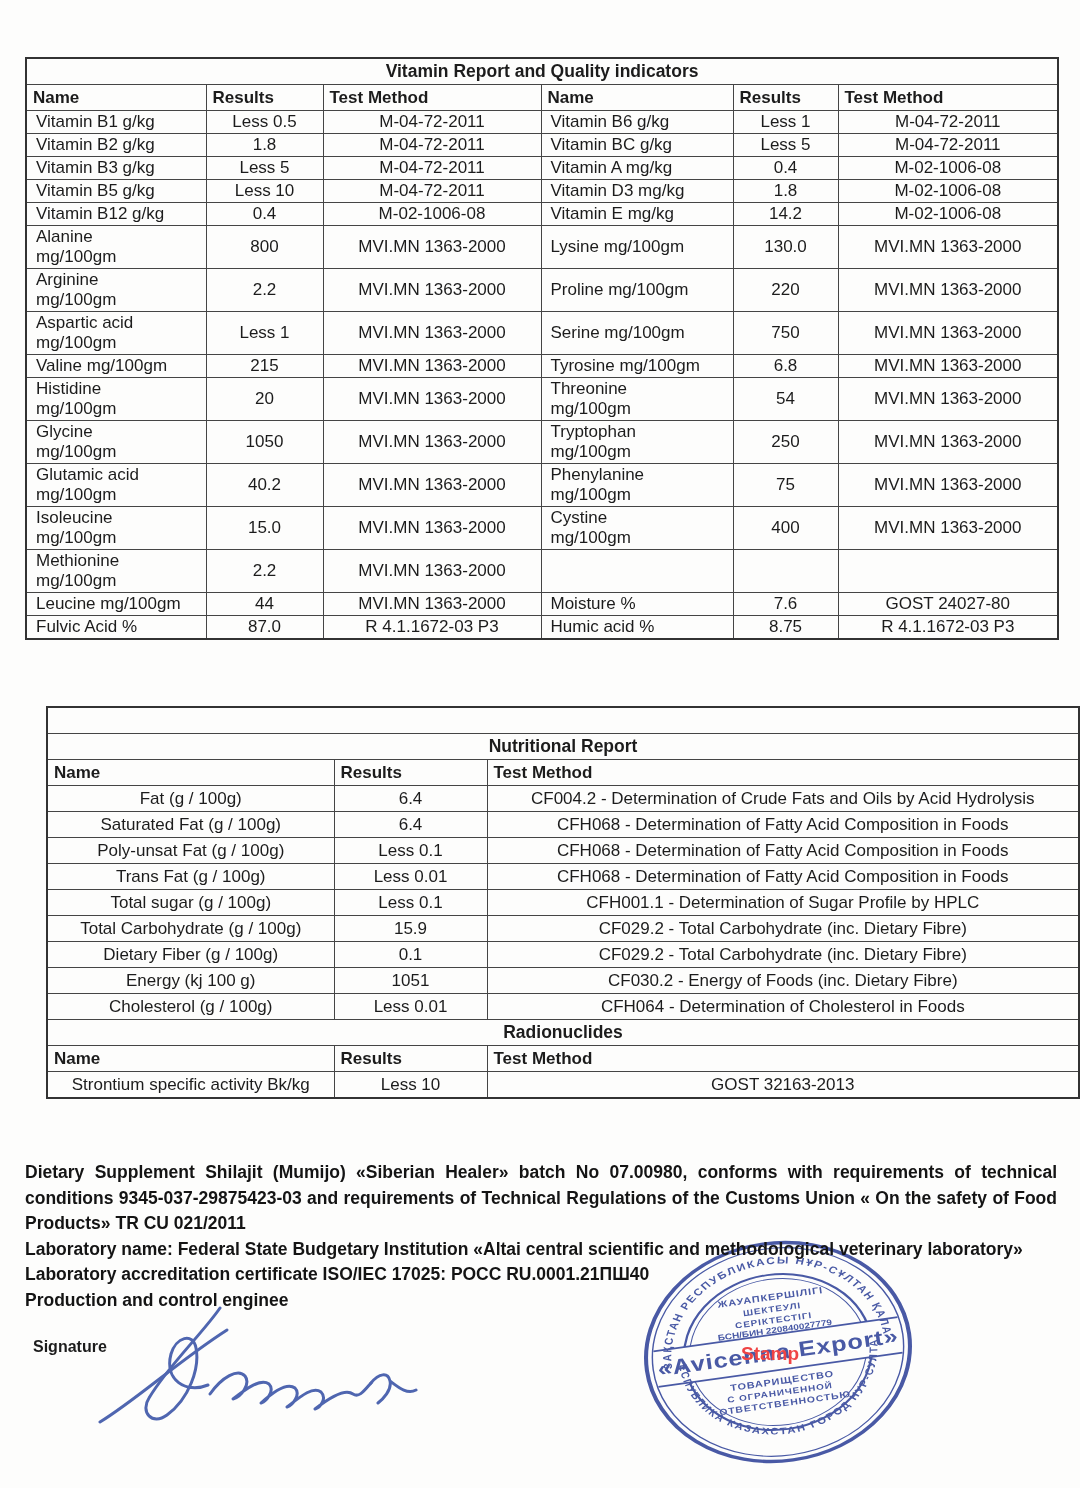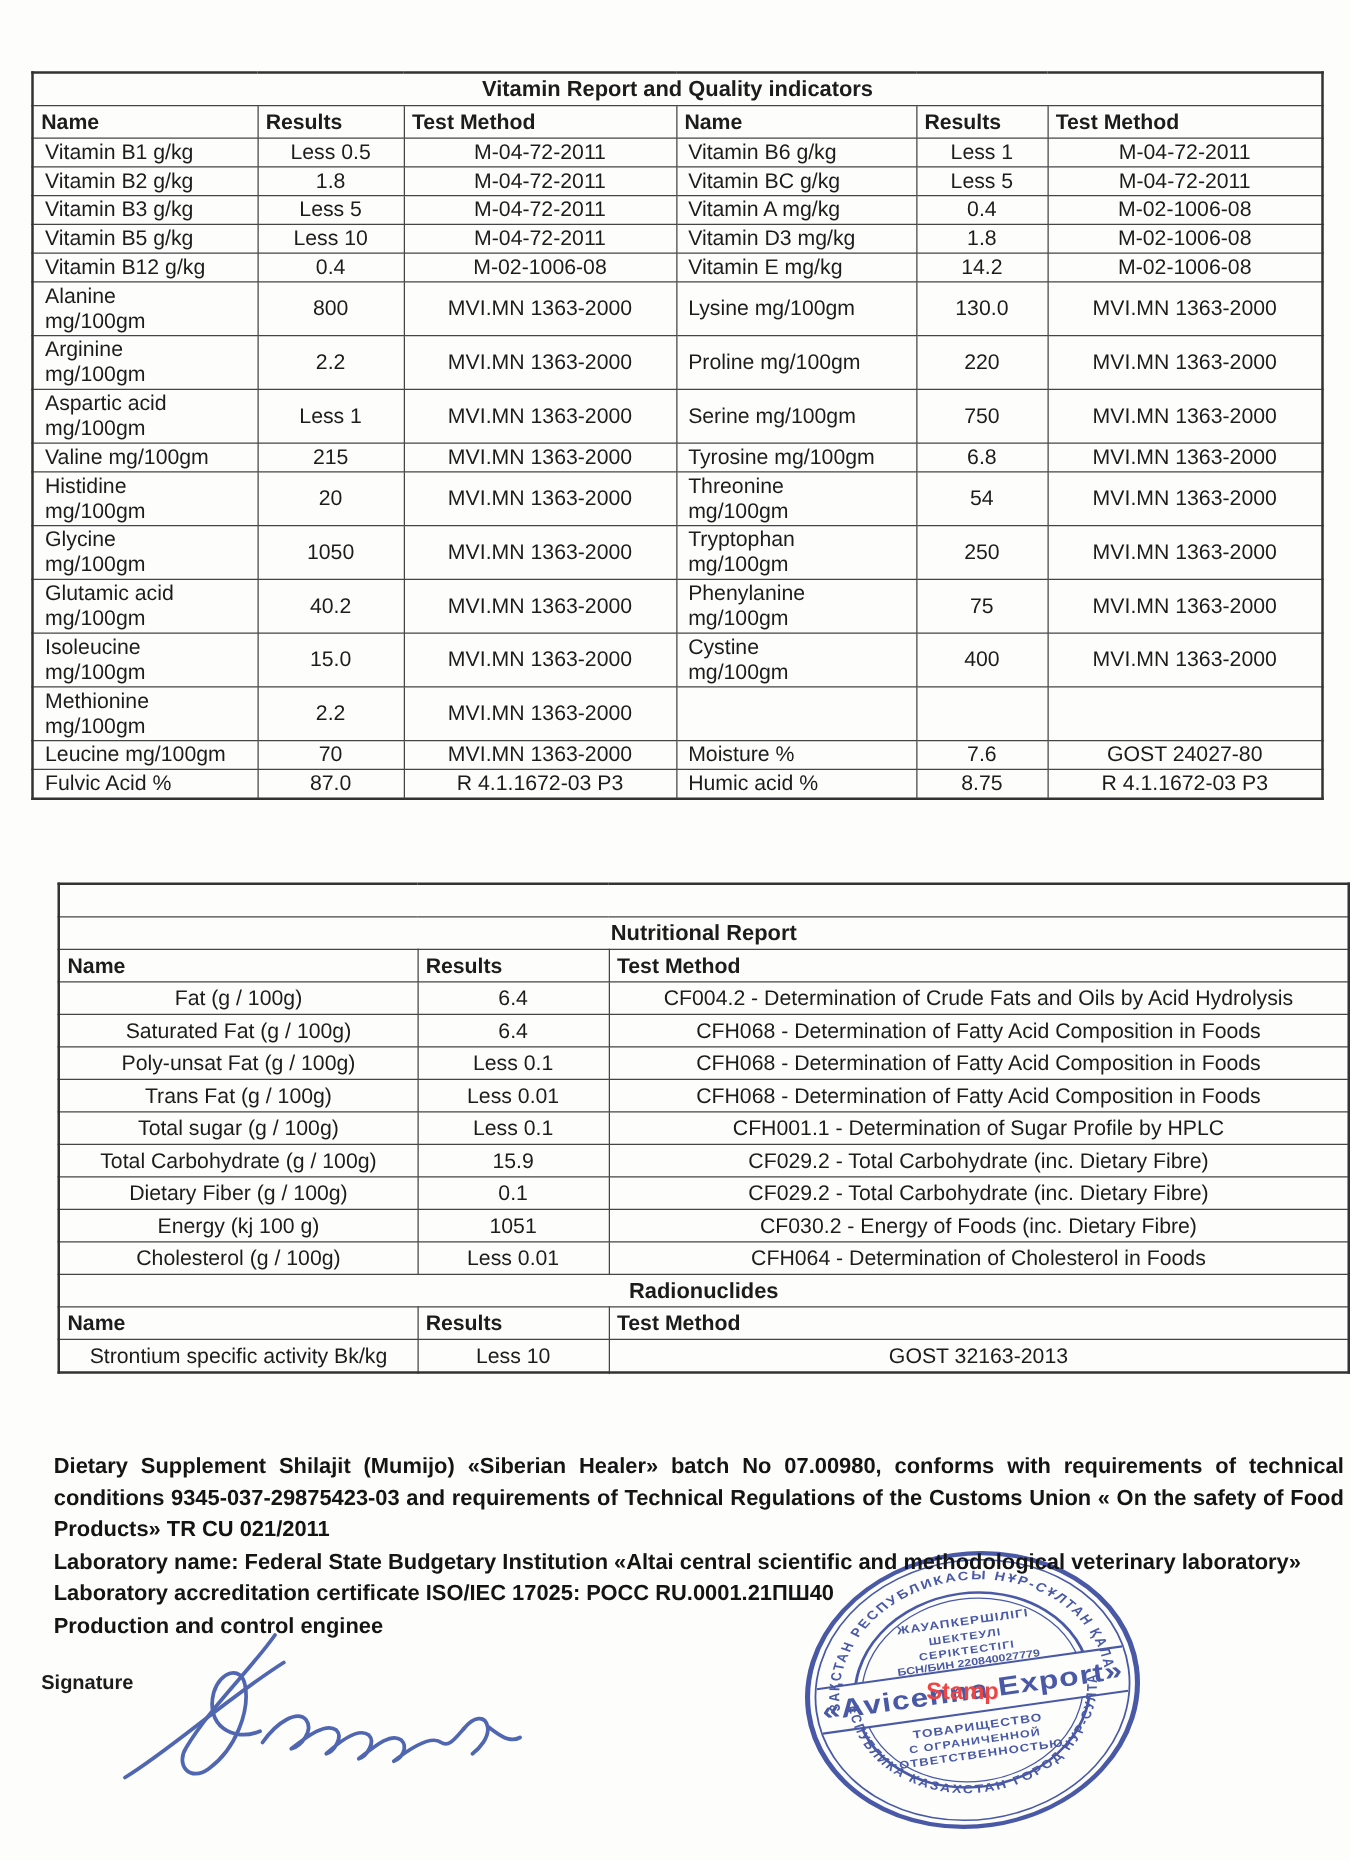--- a/index.html
+++ b/index.html
@@ -12,21 +12,21 @@
   #vitamin-table   { left:25px; top:57px;  width:1032px; border:2px solid #333; }
   #nutrition-table { left:25px; top:706px; width:1032px; border:2px solid #333;margin-left:21px; }
   td, th { border:1.5px solid #454545; font-size:17px; padding:1px 6px; white-space:pre-line; overflow:hidden; }
   th { font-weight:bold; text-align:left; height:23px; }
   .title-cell { font-weight:bold; text-align:center; font-size:17.5px; height:23px; }
   .cell-name   { text-align:left; padding-left:9px; }
   .cell-center { text-align:center; }
   #nutrition-table td { text-align:center; height:23px; }
   .spacer-cell { height:27px; }
   .footer {
-    position:absolute; left:43px; top:1160px; width:1032px; z-index:2;
+    position:absolute; left:25px; top:1160px; width:1032px; z-index:2;
     font-weight:bold; font-size:17.5px; line-height:1.46; text-align:justify; color:#141414;
   }
   .footer p { margin:0; }
   .sig-label   { position:absolute; left:33px;  top:1338px; font-weight:bold; font-size:16px; z-index:3; }
   .stamp-label { position:absolute; left:741px; top:1343px; font-weight:bold; font-size:19px; color:#ef4444; z-index:3; }
   .signature-svg { position:absolute; left:52px; top:1300px; z-index:2; }
   .stamp-svg {
     position:absolute; left:642px; top:1240px; width:272px; height:224px;
     transform:rotate(-8deg); opacity:.92; z-index:1;
   }
@@ -179,21 +179,21 @@
       <td class="cell-name">Methionine
 mg/100gm</td>
       <td class="cell-center">2.2</td>
       <td class="cell-center">MVI.MN 1363-2000</td>
       <td class="cell-name"></td>
       <td class="cell-center"></td>
       <td class="cell-center"></td>
     </tr>
         <tr>
       <td class="cell-name">Leucine mg/100gm</td>
-      <td class="cell-center">70</td>
+      <td class="cell-center">44</td>
       <td class="cell-center">MVI.MN 1363-2000</td>
       <td class="cell-name">Moisture %</td>
       <td class="cell-center">7.6</td>
       <td class="cell-center">GOST 24027-80</td>
     </tr>
         <tr>
       <td class="cell-name">Fulvic Acid %</td>
       <td class="cell-center">87.0</td>
       <td class="cell-center">R 4.1.1672-03 P3</td>
       <td class="cell-name">Humic acid %</td>

